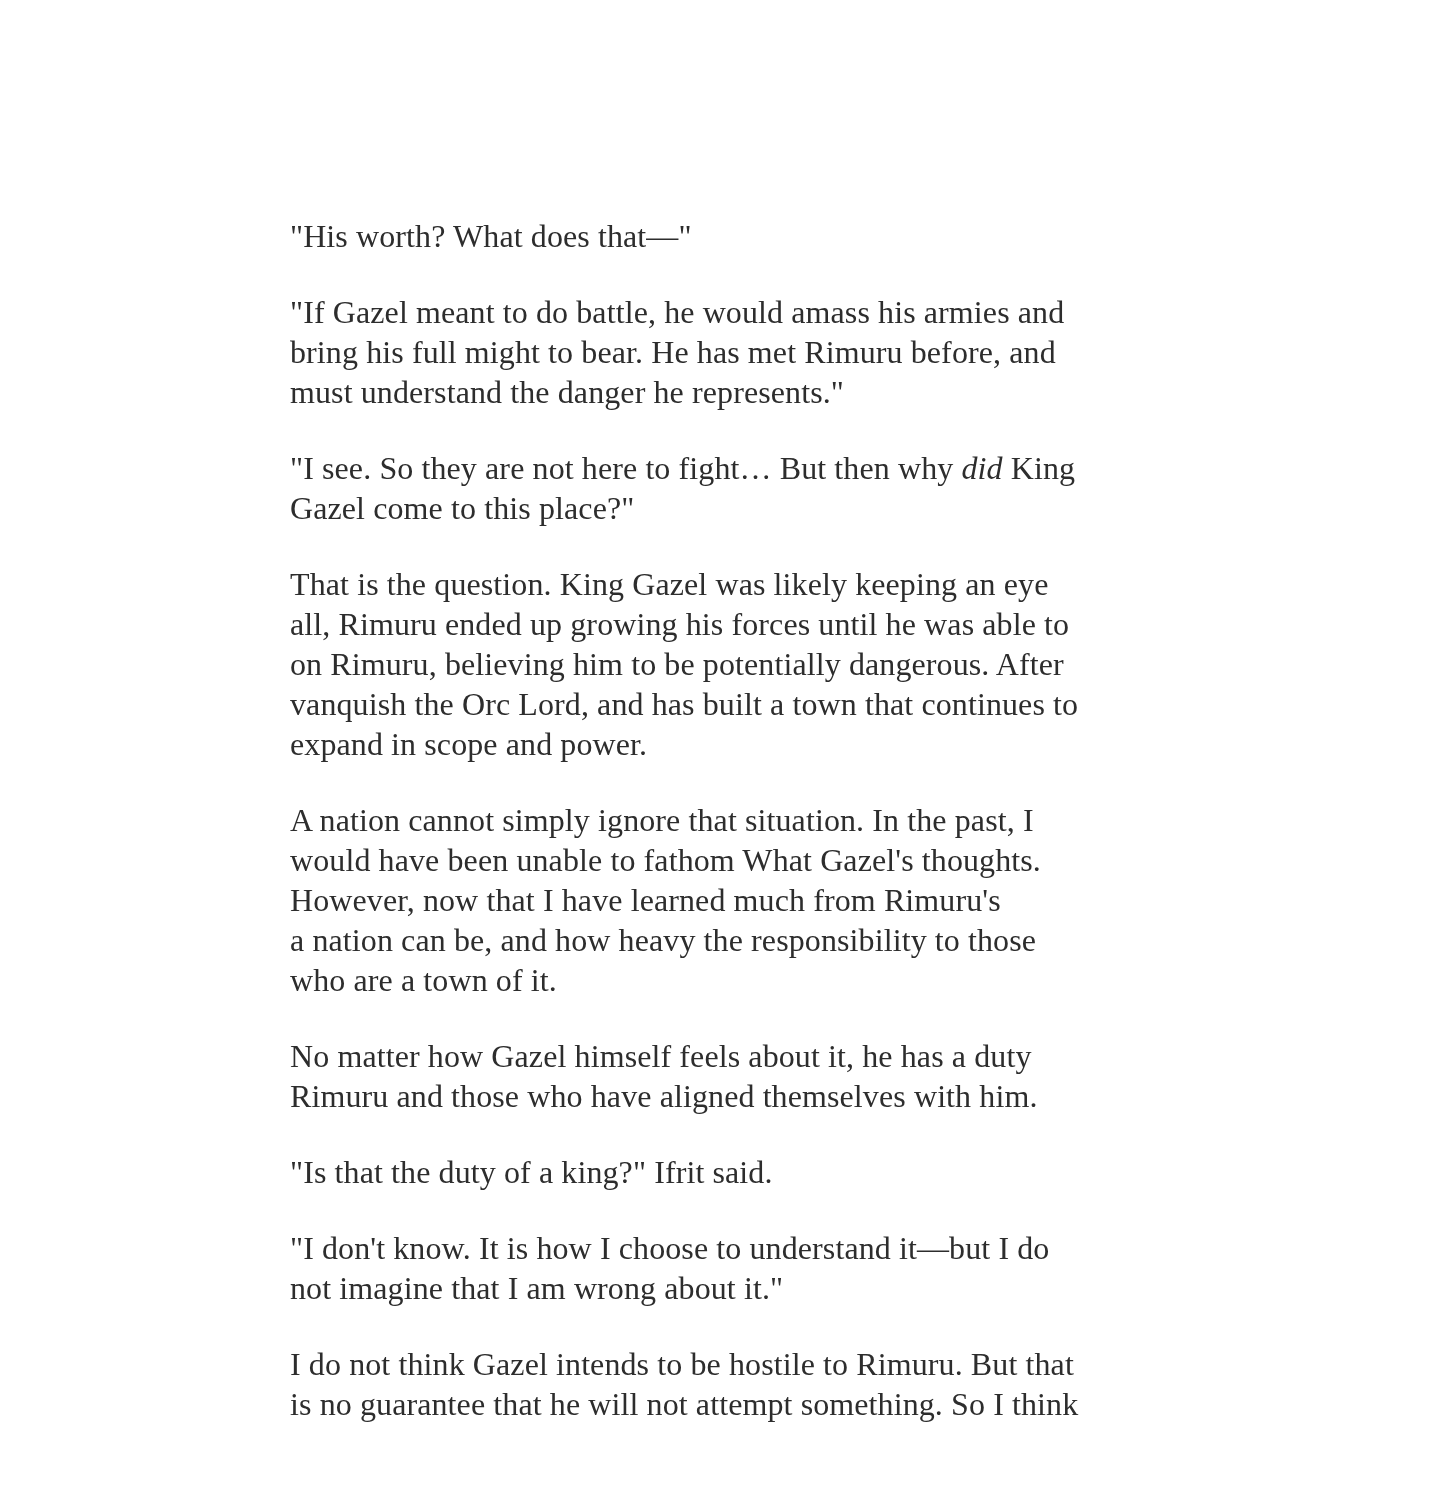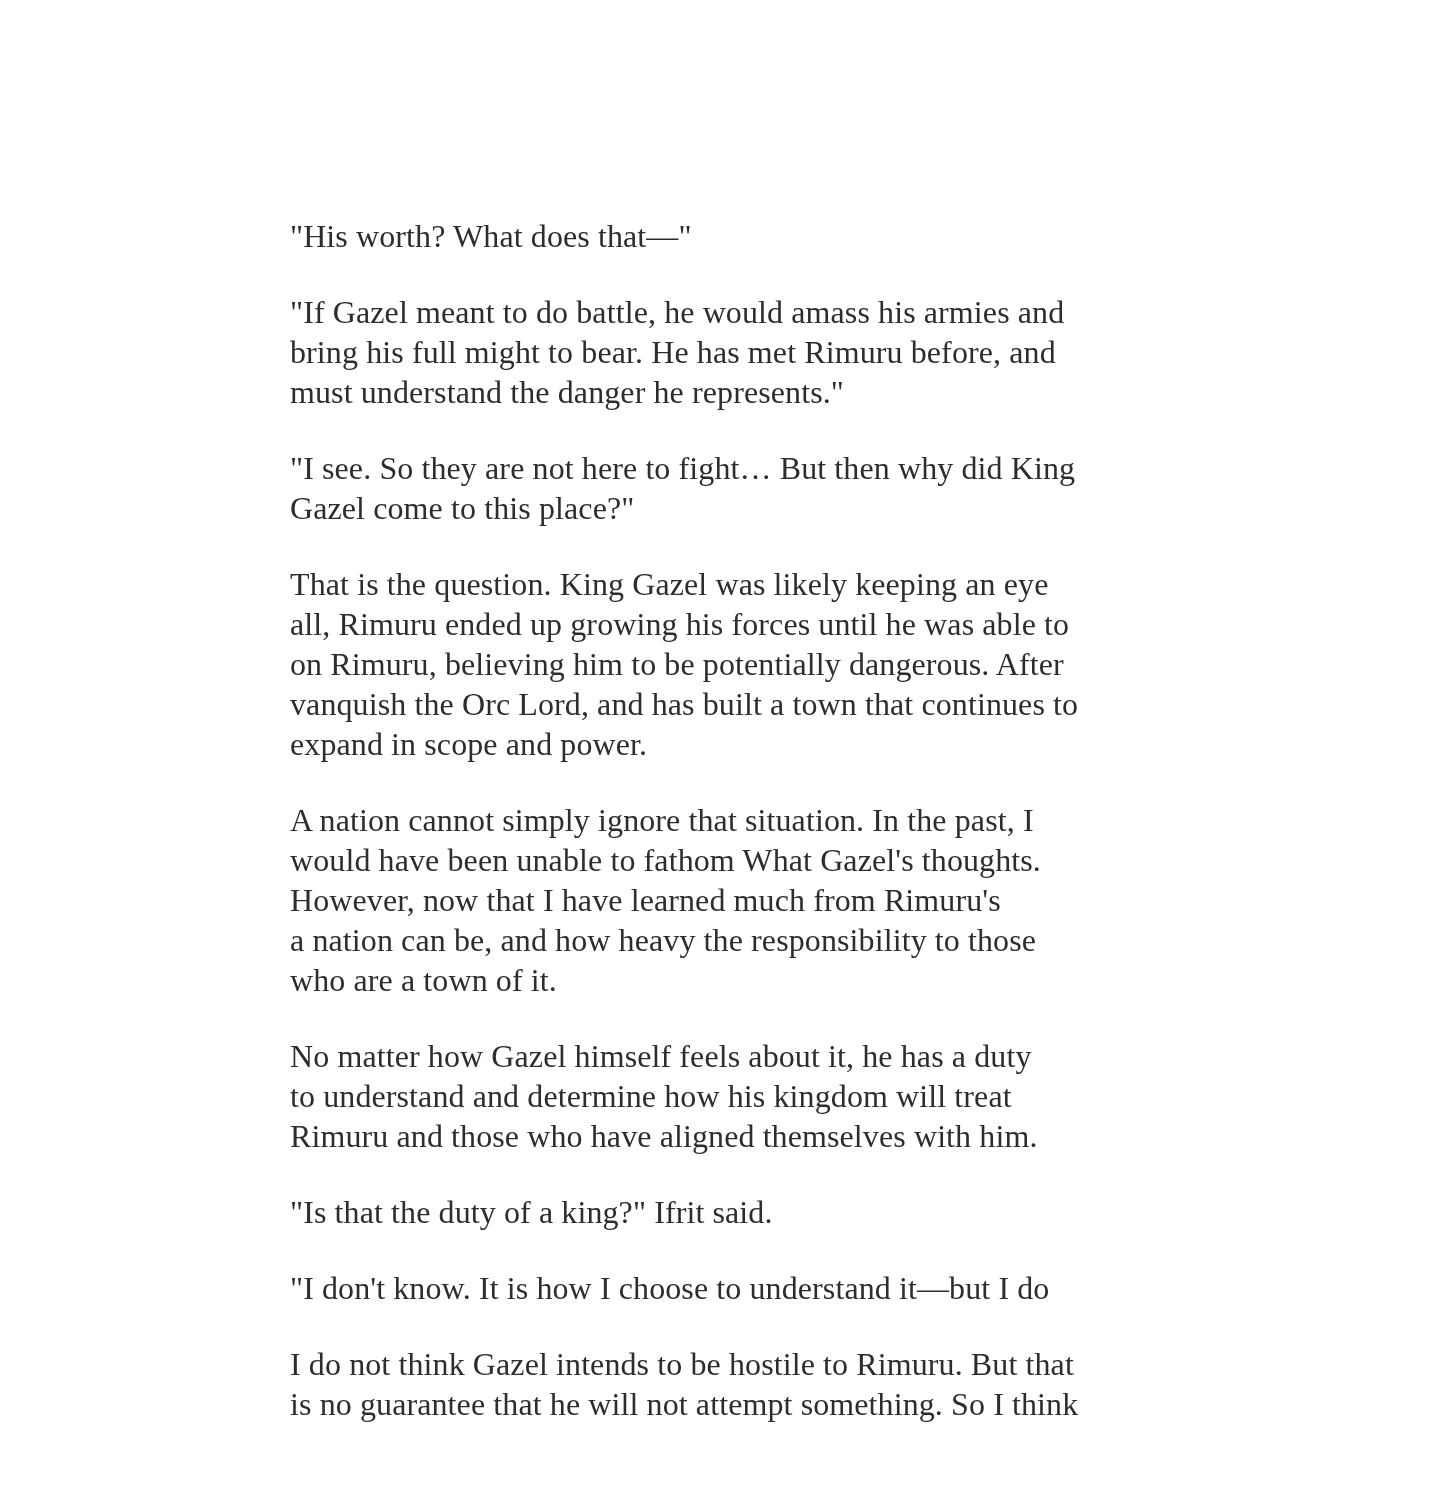--- a/index.html
+++ b/index.html
@@ -32,20 +32,21 @@
     color: #2d2d2d;
     letter-spacing: 0.1px;
   }
   .paragraph + .paragraph {
     margin-top: 36px;
   }
   .line {
     white-space: nowrap;
   }
   .italic {
+    font-style: italic;
   }
 </style>
 </head>
 <body>
 
 <div class="page">
   <div class="page-text">
       <div class="paragraph">
         <div class="line"><span>"His worth? What does that—"</span></div>
       </div>
@@ -67,27 +68,27 @@
       </div>
       <div class="paragraph">
         <div class="line"><span>A nation cannot simply ignore that situation. In the past, I</span></div>
         <div class="line"><span>would have been unable to fathom What Gazel's thoughts.</span></div>
         <div class="line"><span>However, now that I have learned much from Rimuru's</span></div>
         <div class="line"><span>a nation can be, and how heavy the responsibility to those</span></div>
         <div class="line"><span>who are a town of it.</span></div>
       </div>
       <div class="paragraph">
         <div class="line"><span>No matter how Gazel himself feels about it, he has a duty</span></div>
-        <div class="line"><span>to understand and determine how his kingdom will treat</span></div>
         <div class="line"><span>Rimuru and those who have aligned themselves with him.</span></div>
       </div>
       <div class="paragraph">
         <div class="line"><span>"Is that the duty of a king?" Ifrit said.</span></div>
       </div>
       <div class="paragraph">
         <div class="line"><span>"I don't know. It is how I choose to understand it—but I do</span></div>
+        <div class="line"><span>not imagine that I am wrong about it."</span></div>
       </div>
       <div class="paragraph">
         <div class="line"><span>I do not think Gazel intends to be hostile to Rimuru. But that</span></div>
         <div class="line"><span>is no guarantee that he will not attempt something. So I think</span></div>
       </div>
     </div>
 </div>
 
 </body></html>

